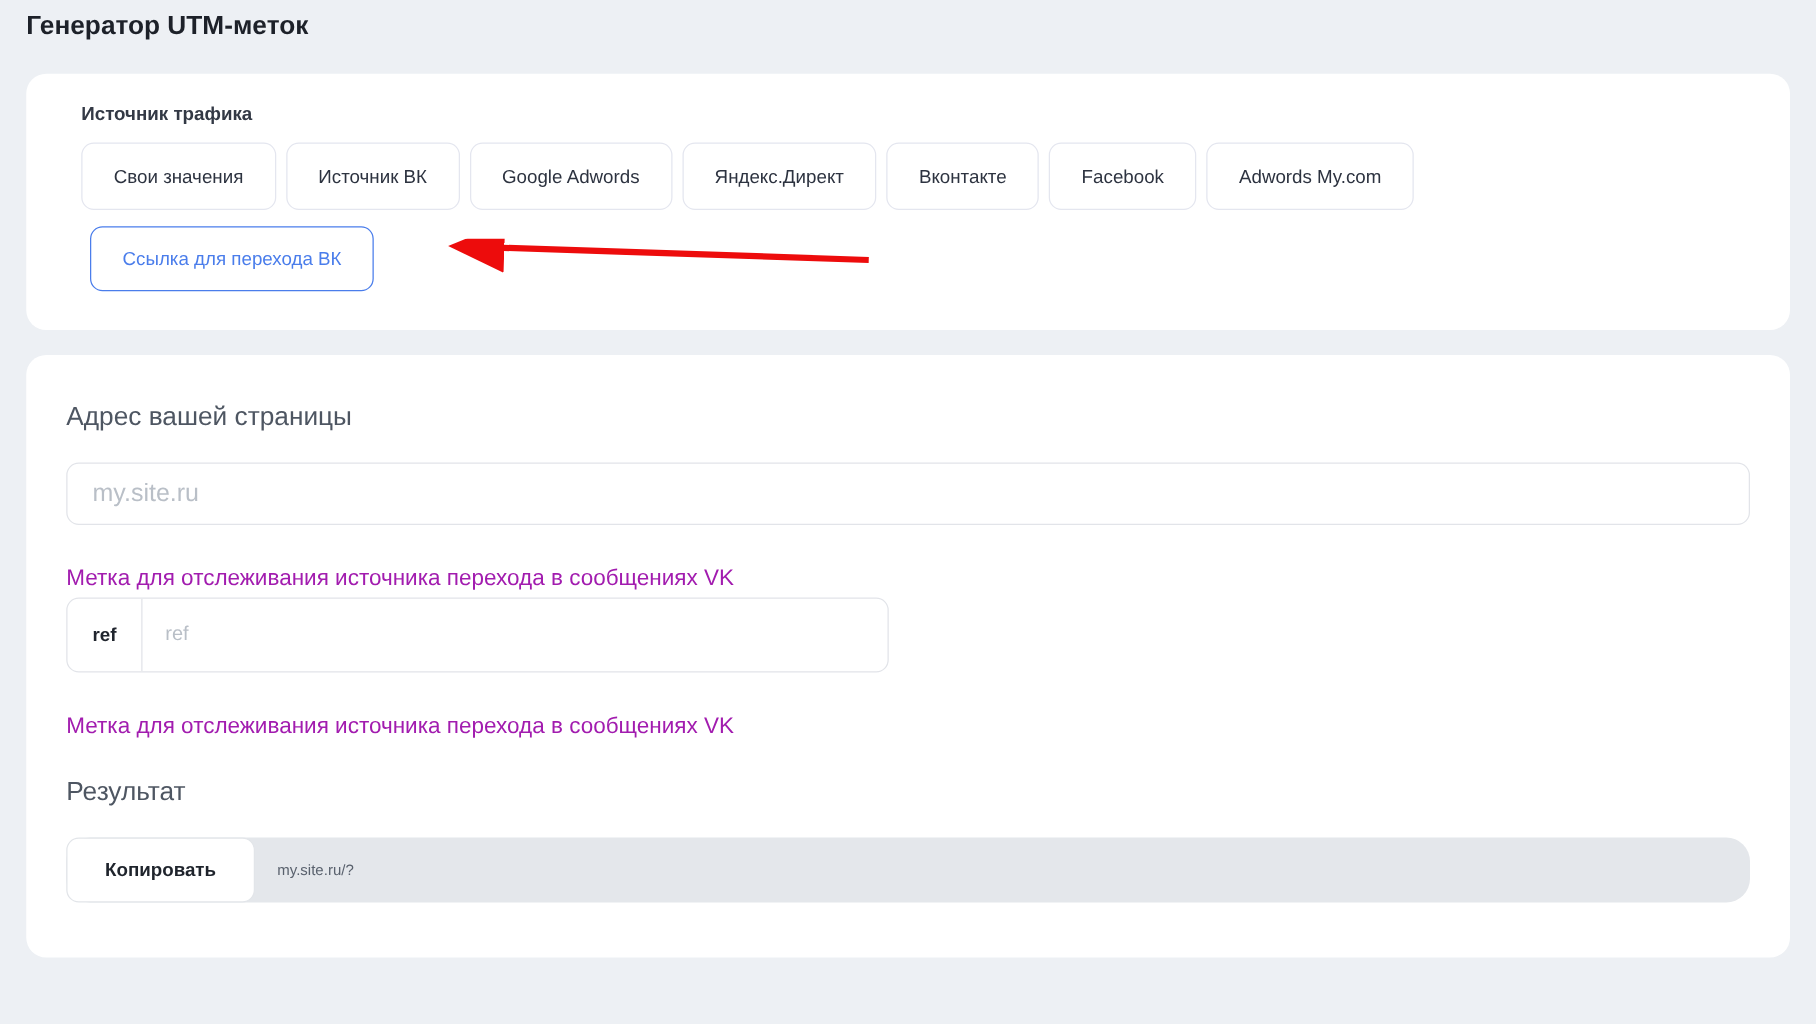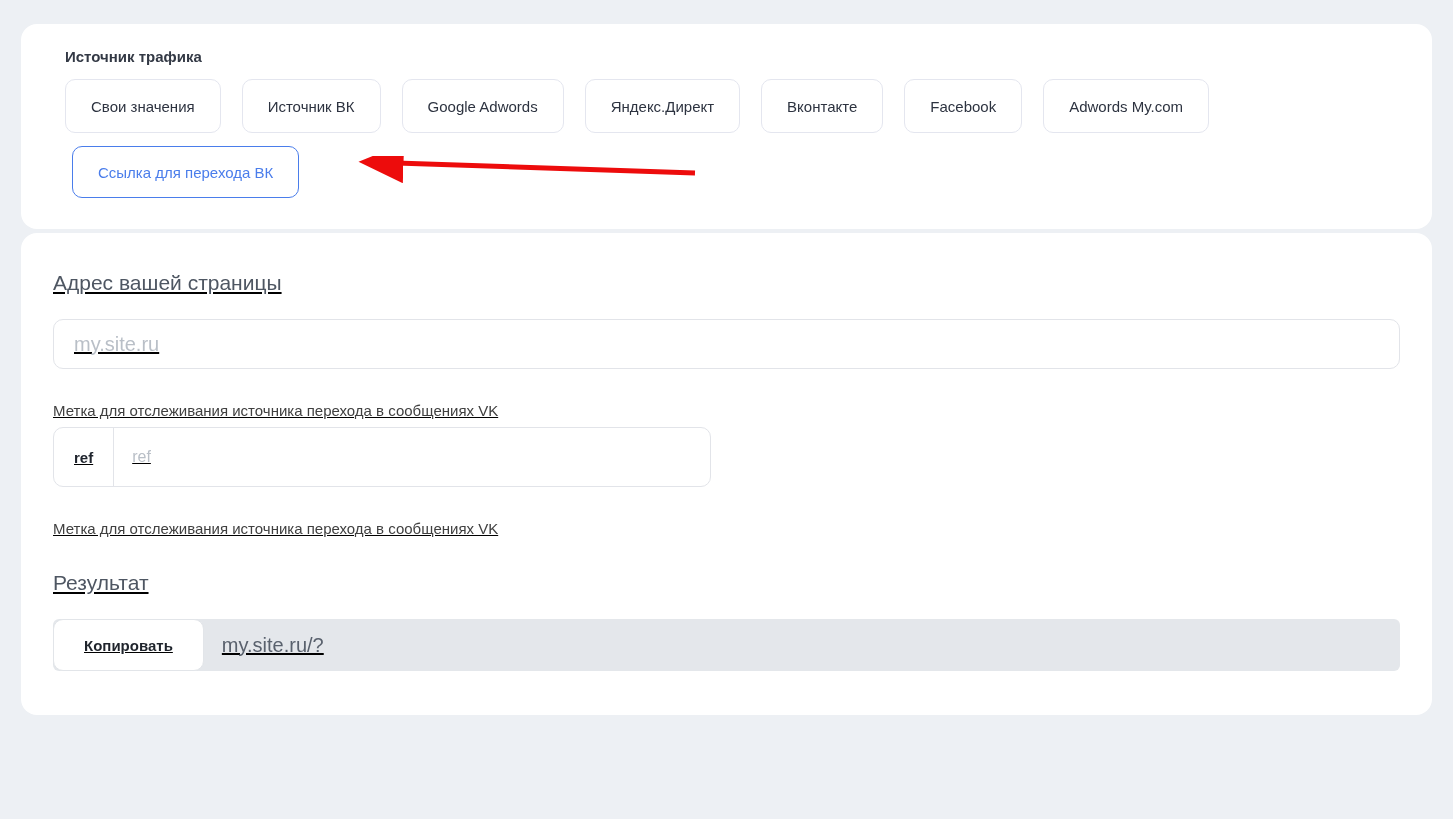--- a/index.html
+++ b/index.html
@@ -27,21 +27,21 @@
     margin-top: 24px;
     padding: 24px 28px 31px 44px;
   }
   .section-label {
     font-size: 15px;
     font-weight: 700;
     color: #333945;
   }
   .btn-row {
     display: flex;
-    gap: 21px;
+    gap: 8px;
     margin-top: 14px;
   }
   .src-btn {
     height: 54px;
     padding: 0 25px;
     background: #ffffff;
     border: 1px solid #e4e6ef;
     border-radius: 10px;
     font-family: "Liberation Sans", sans-serif;
     font-size: 15px;
@@ -61,23 +61,22 @@
     color: #4a7deb;
   }
   .arrow-svg {
     position: absolute;
     left: 255px;
     top: 10px;
     pointer-events: none;
   }
 
   .card-form {
-    margin-top: 4px;
+    margin-top: 20px;
     padding: 36px 32px 44px 32px;
-    text-decoration: underline;
   }
   .form-heading {
     font-size: 21px;
     line-height: 28px;
     font-weight: 400;
     color: #4e5662;
   }
   .url-input {
     display: block;
     margin-top: 22px;
@@ -89,23 +88,23 @@
     font-family: "Liberation Sans", sans-serif;
     font-size: 20px;
     color: #2d3340;
     outline: none;
     background: #ffffff;
   }
   .url-input::placeholder, .group-input::placeholder { color: #b9bfc7; opacity: 1; }
 
   .field-label {
     margin-top: 32px;
-    font-size: 15px;
+    font-size: 18px;
     line-height: 20px;
-    color: #404040;
+    color: #a21caf;
   }
   .input-group {
     margin-top: 6px;
     width: 658px;
     height: 60px;
     border: 1px solid #e2e4e9;
     border-radius: 10px;
     display: flex;
     align-items: stretch;
     overflow: hidden;
@@ -130,50 +129,51 @@
     font-family: "Liberation Sans", sans-serif;
     font-size: 16px;
     color: #2d3340;
     background: transparent;
   }
   .result-heading { margin-top: 30px; }
   .result-bar {
     margin-top: 22px;
     height: 52px;
     background: #e4e7eb;
-    border-radius: 6px;
+    border-radius: 19px;
     display: flex;
     align-items: stretch;
   }
   .copy-btn {
     height: 52px;
     padding: 0 30px;
     background: #ffffff;
     border: 1px solid #e2e5e9;
     border-radius: 10px;
     font-family: "Liberation Sans", sans-serif;
     font-size: 15px;
     font-weight: 700;
     color: #1f242c;
     cursor: pointer;
     white-space: nowrap;
   }
   .result-value {
     display: flex;
     align-items: center;
     padding-left: 18px;
-    font-size: 20px;
+    font-size: 12px;
     color: #59616d;
   }
 </style>
 </head>
 <body>
 
 <div class="page">
 
+  <h1 class="page-title">Генератор UTM-меток</h1>
 
   <div class="card card-sources">
     <div class="section-label">Источник трафика</div>
 
     <div class="btn-row">
       <button class="src-btn">Свои значения</button>
       <button class="src-btn">Источник ВК</button>
       <button class="src-btn">Google Adwords</button>
       <button class="src-btn">Яндекс.Директ</button>
       <button class="src-btn">Вконтакте</button>

